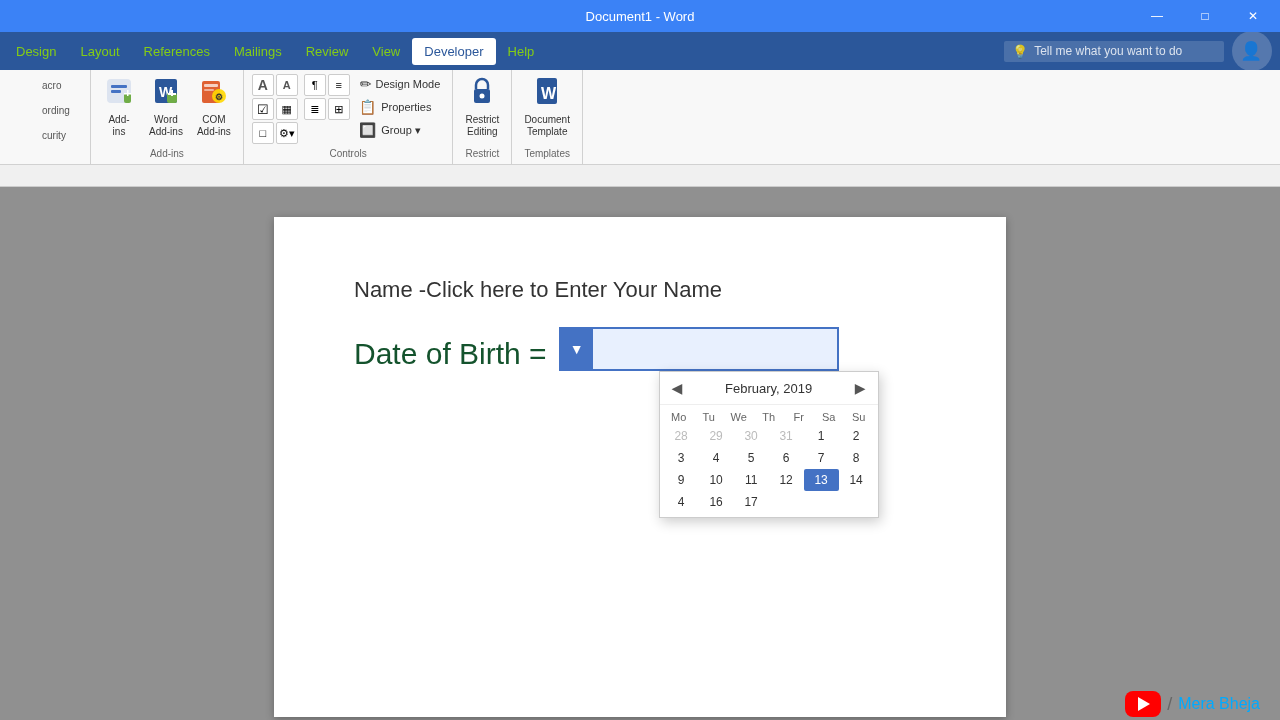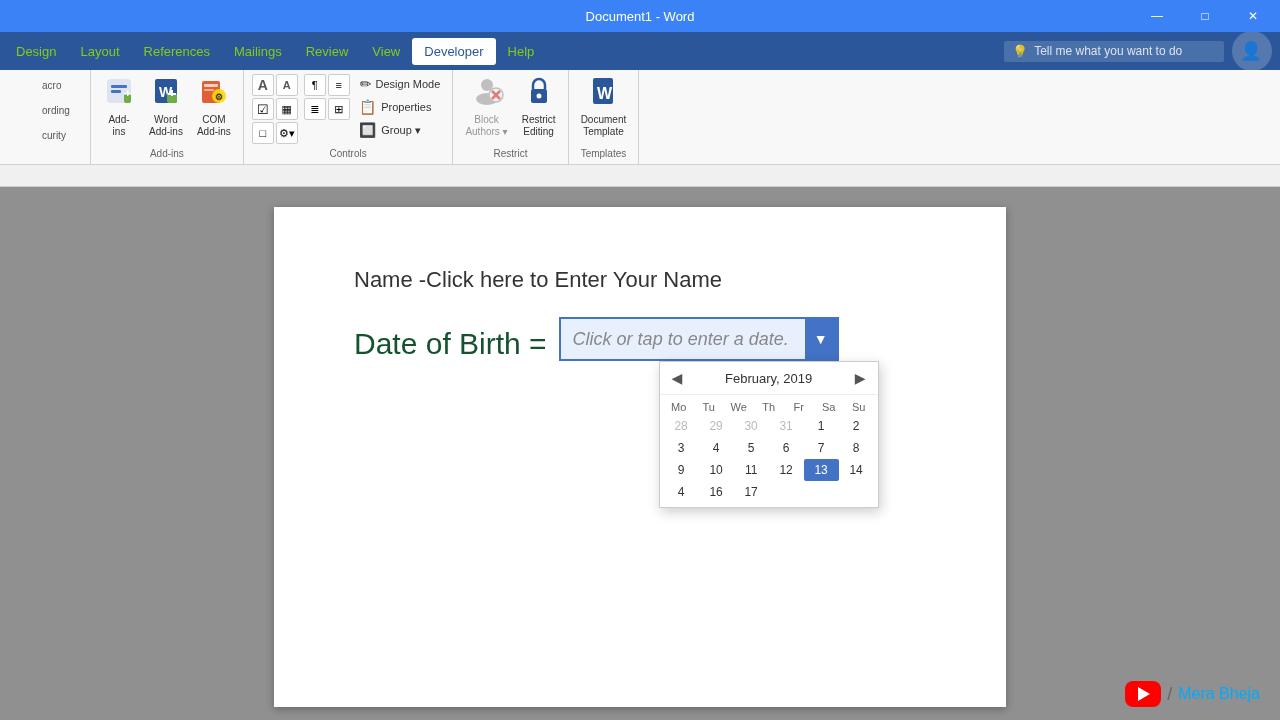--- a/index.html
+++ b/index.html
@@ -142,20 +142,21 @@
       padding: 20px;
       overflow: auto;
     }
     .page {
       background: white;
       width: 732px;
       min-height: 500px;
       box-shadow: 0 2px 8px rgba(0,0,0,0.3);
       padding: 60px 80px 40px 80px;
       position: relative;
+      margin-top: 10px;
     }
 
     
     .name-field {
       font-size: 22px;
       color: #333;
       margin-bottom: 24px;
     }
     .dob-row {
       display: flex;
@@ -459,33 +460,20 @@
         </div>
       </div>
     </div>
     <div class="ribbon-group-label">Controls</div>
   </div>
 
 
   <div class="ribbon-group">
     <div class="ribbon-group-content">
 
-      <div class="ribbon-btn disabled">
-        <div class="icon">
-          <svg width="34" height="32" viewBox="0 0 34 32">
-            <circle cx="17" cy="10" r="6" fill="#888"></circle>
-            <ellipse cx="17" cy="24" rx="11" ry="6" fill="#888"></ellipse>
-            <circle cx="26" cy="20" r="7" fill="#f0f0f0" stroke="#888" stroke-width="1.5"></circle>
-            <line x1="22" y1="16" x2="30" y2="24" stroke="#c00" stroke-width="2.5"></line>
-            <line x1="22" y1="24" x2="30" y2="16" stroke="#c00" stroke-width="2.5"></line>
-          </svg>
-        </div>
-        <span class="label">Block
-Authors ▾</span>
-      </div>
 
       <div class="ribbon-btn">
         <div class="icon">
           <svg width="34" height="32" viewBox="0 0 34 32">
             <rect x="9" y="14" width="16" height="14" rx="2" fill="#2b579a"></rect>
             <path d="M11 14 V10 A6 6 0 0 1 23 10 V14" fill="none" stroke="#2b579a" stroke-width="2.5"></path>
             <circle cx="17" cy="21" r="2.5" fill="white"></circle>
           </svg>
         </div>
         <span class="label">Restrict
@@ -517,21 +505,20 @@
 <div class="body-area">
   <div class="document-area">
     <div class="page">
 
       <div class="name-field">Name -Click here to Enter Your Name</div>
 
       <div class="dob-row">
         <span class="dob-label">Date of Birth  =</span>
         <div class="date-picker-wrapper">
           <div class="date-input-box">
-            <span class="date-input-placeholder">Click or tap to enter a date.</span>
             <div class="date-dropdown-btn">▼</div>
           </div>
 
           <div class="calendar-popup">
             <div class="cal-header">
               <div class="cal-nav">◀</div>
               <span class="cal-month">February, 2019</span>
               <div class="cal-nav">▶</div>
             </div>
             <div class="cal-grid">

